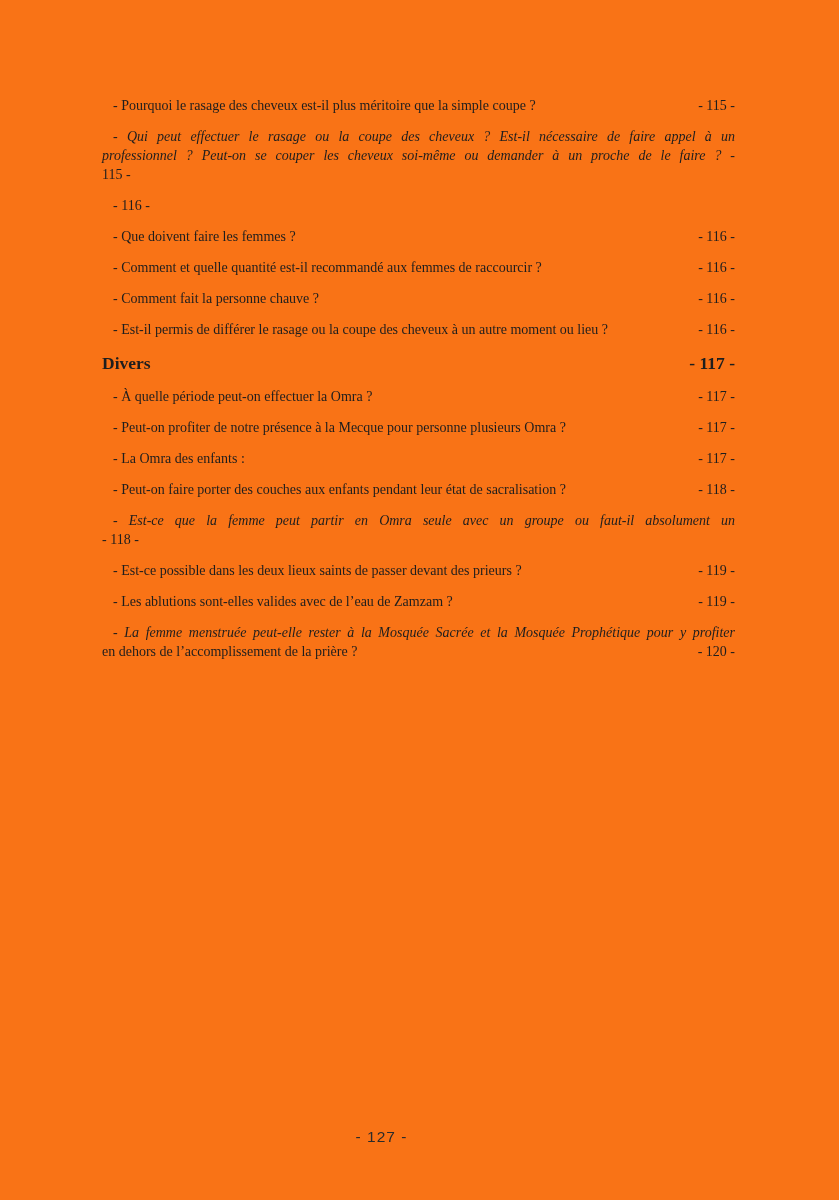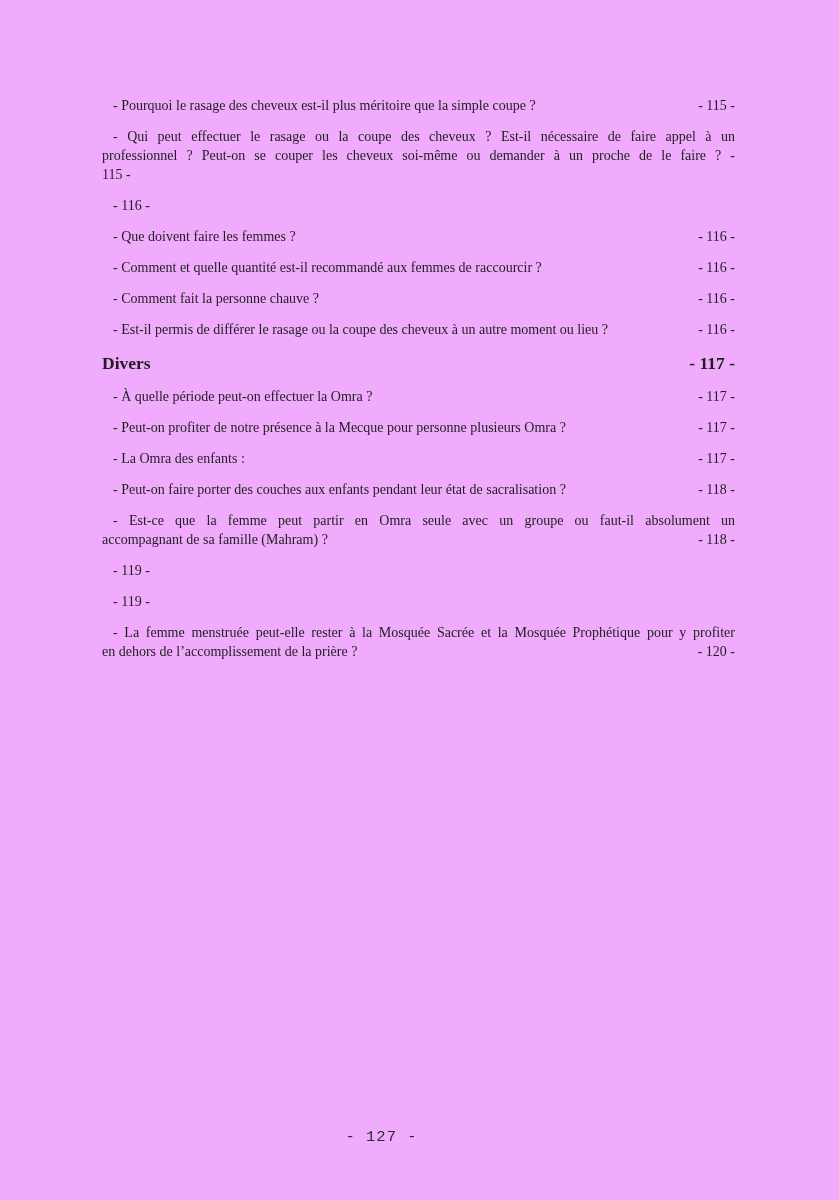--- a/index.html
+++ b/index.html
@@ -11,21 +11,21 @@
     width: 839px;
     height: 1200px;
     position: relative;
     font-family: "Liberation Serif", serif;
     color: #1e1e1e;
     overflow: hidden;
   }
   .page {
     position: absolute;
     inset: 0;
-    background: #f0abfc;
+    background: #f97316;
   }
   .toc {
     position: absolute;
     left: 102px;
     top: 96px;
     width: 633px;
   }
   .entry {
     margin-bottom: 12px;
   }
@@ -51,29 +51,30 @@
   }
   .line.with-page .txt {
     padding-right: 14px;
   }
   .line.with-page .pg {
     white-space: nowrap;
   }
   .line.justify {
     text-align: justify;
     text-align-last: justify;
+    font-style: italic;
     -moz-text-align-last: justify;
   }
   .footer {
     position: absolute;
     top: 1128px;
     left: 0;
     width: 763px;
     text-align: center;
-    font-family: Liberation Mono, monospace;
+    font-family: Liberation Sans, sans-serif;
     font-size: 15.5px;
     color: #2b2b2b;
     letter-spacing: 1px;
   }
 </style>
 </head>
 <body>
 
 <div class="page">
   <div class="toc" id="toc">
@@ -143,31 +144,32 @@
       </div>
       <div class="entry item">
         <div class="line with-page">
           <span class="txt">- Peut-on faire porter des couches aux enfants pendant leur état de sacralisation ?</span>
           <span class="pg">- 118 -</span>
         </div>
       </div>
       <div class="entry item">
         <div class="line justify"><span class="txt">- Est-ce que la femme peut partir en Omra seule avec un groupe ou faut-il absolument un</span></div>
         <div class="line with-page">
-          <span class="txt">accompagnant de sa famille (Mahram) ?</span>
           <span class="pg">- 118 -</span>
         </div>
       </div>
       <div class="entry item">
         <div class="line with-page">
+          <span class="txt">- Est-ce possible dans les deux lieux saints de passer devant des prieurs ?</span>
           <span class="pg">- 119 -</span>
         </div>
       </div>
       <div class="entry item">
         <div class="line with-page">
+          <span class="txt">- Les ablutions sont-elles valides avec de l’eau de Zamzam ?</span>
           <span class="pg">- 119 -</span>
         </div>
       </div>
       <div class="entry item">
         <div class="line justify"><span class="txt">- La femme menstruée peut-elle rester à la Mosquée Sacrée et la Mosquée Prophétique pour y profiter</span></div>
         <div class="line with-page">
           <span class="txt">en dehors de l’accomplissement de la prière ?</span>
           <span class="pg">- 120 -</span>
         </div>
       </div>

